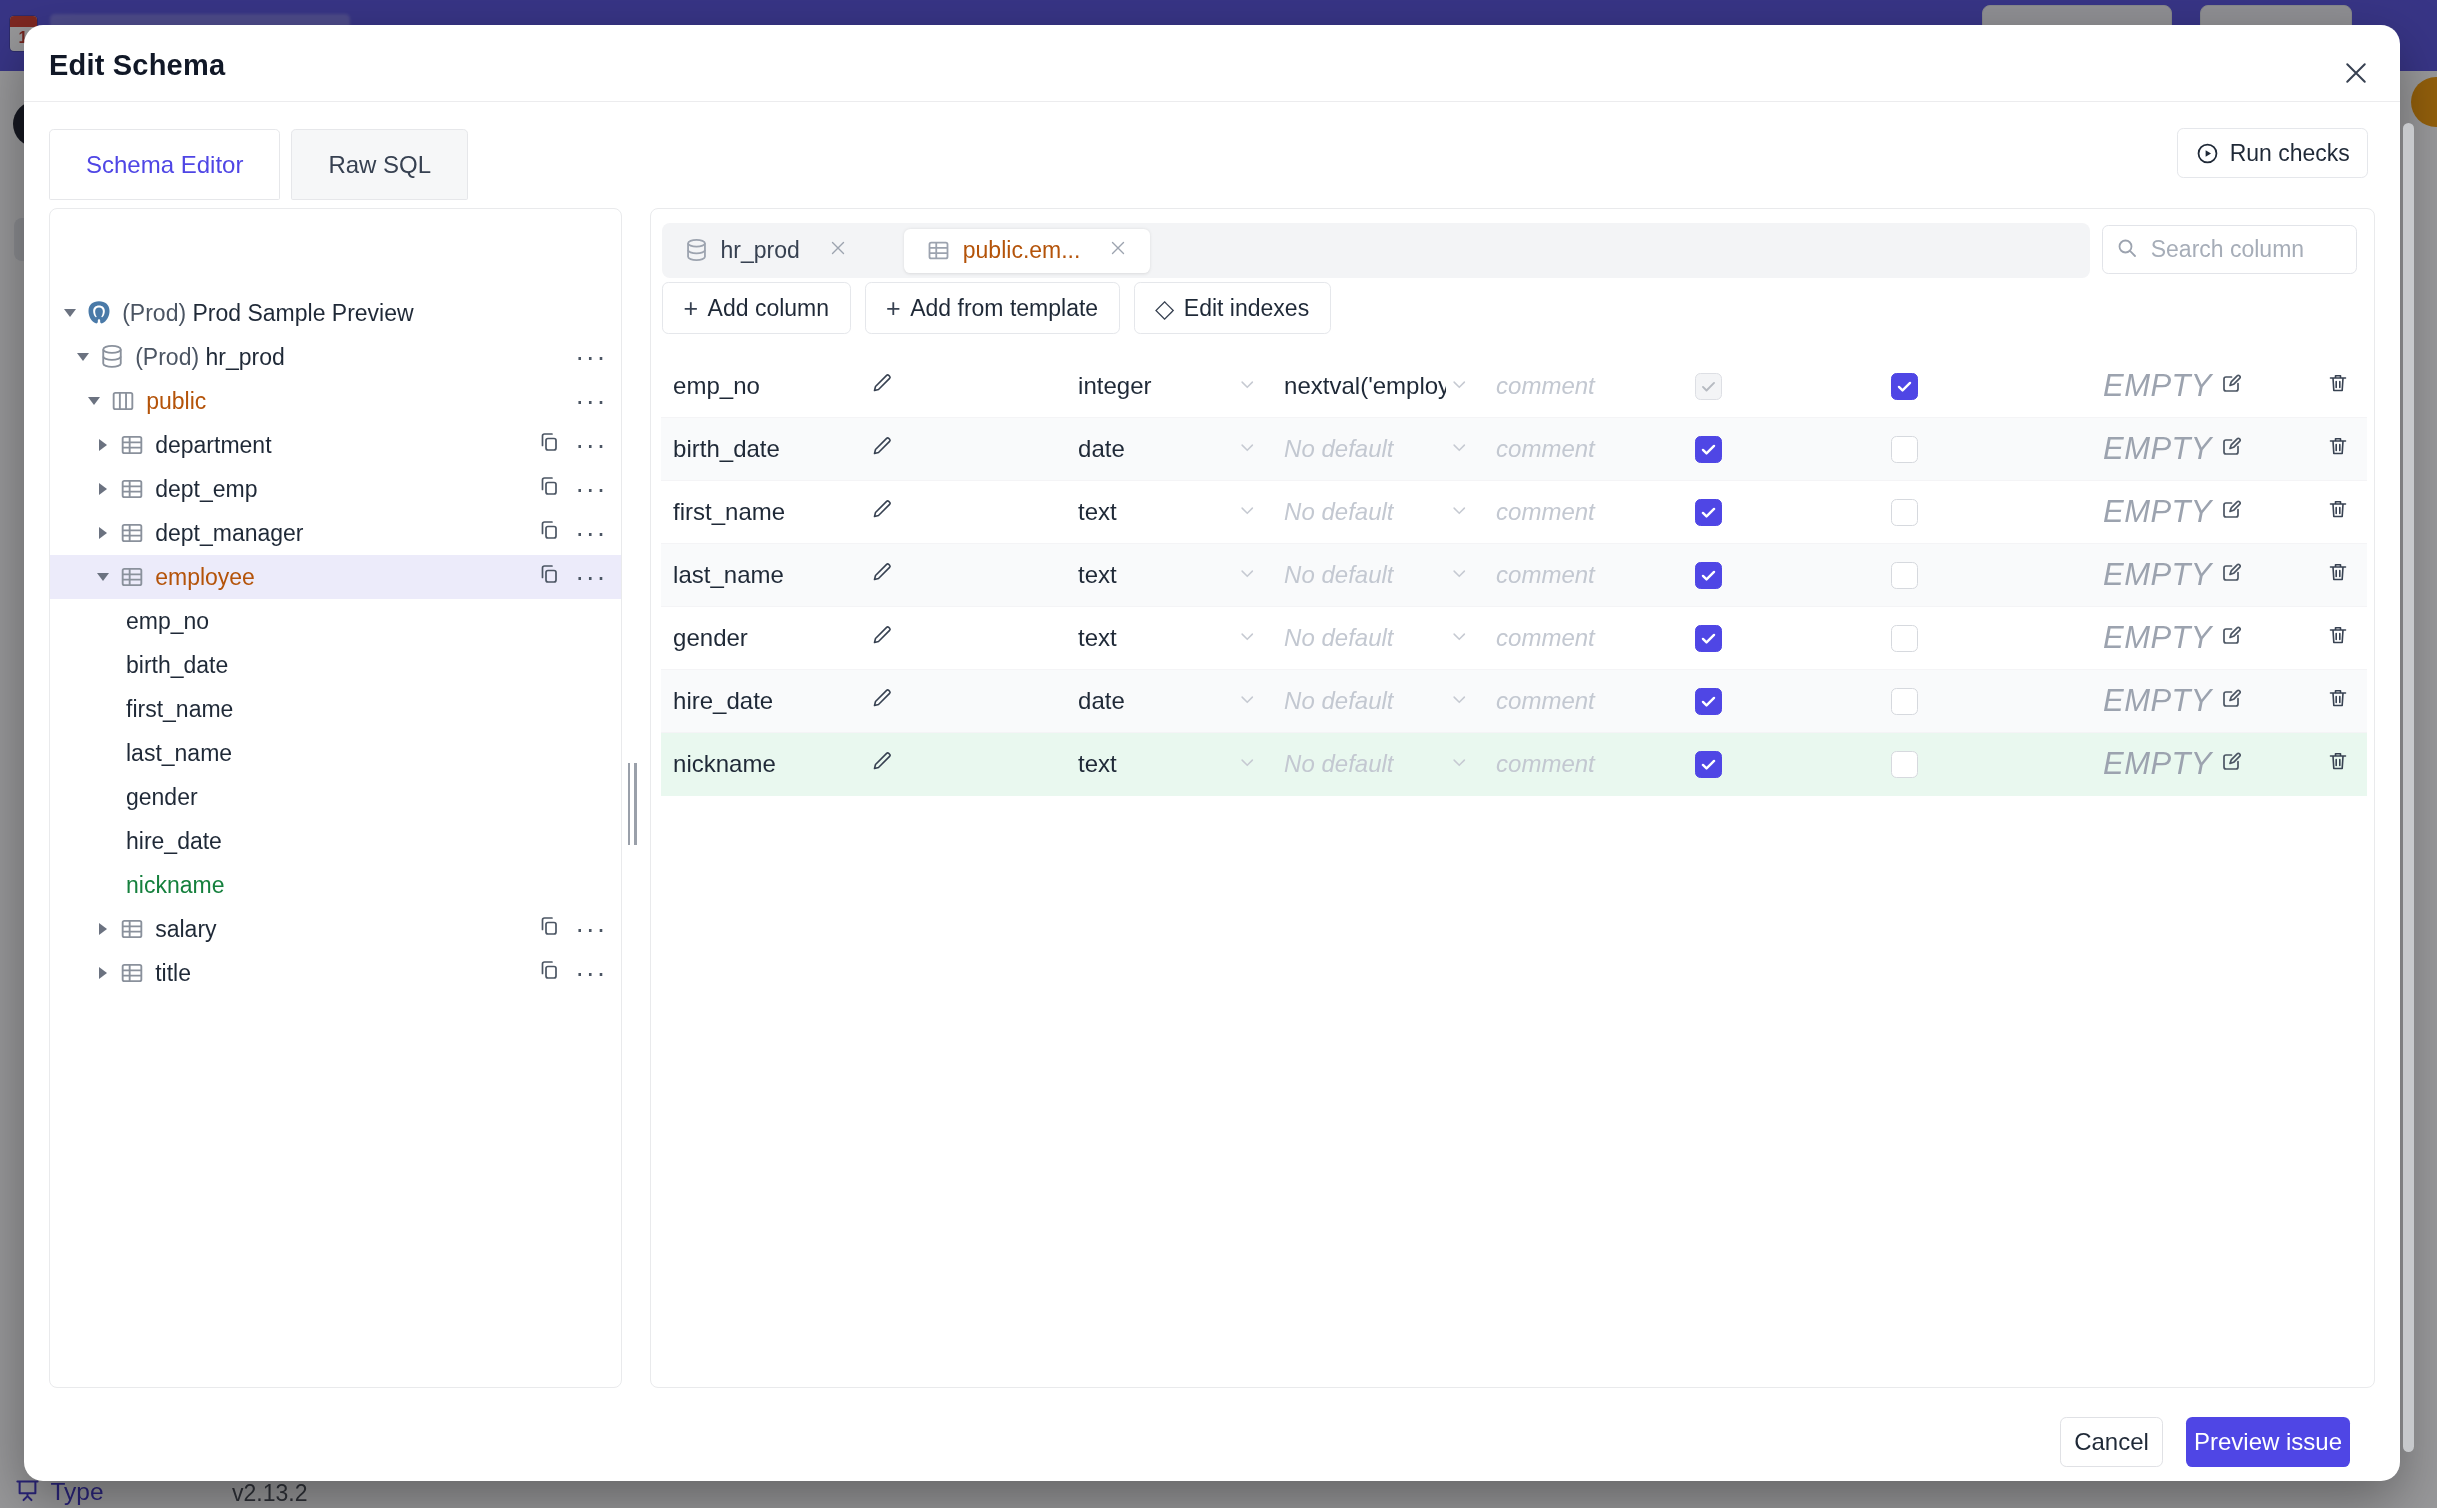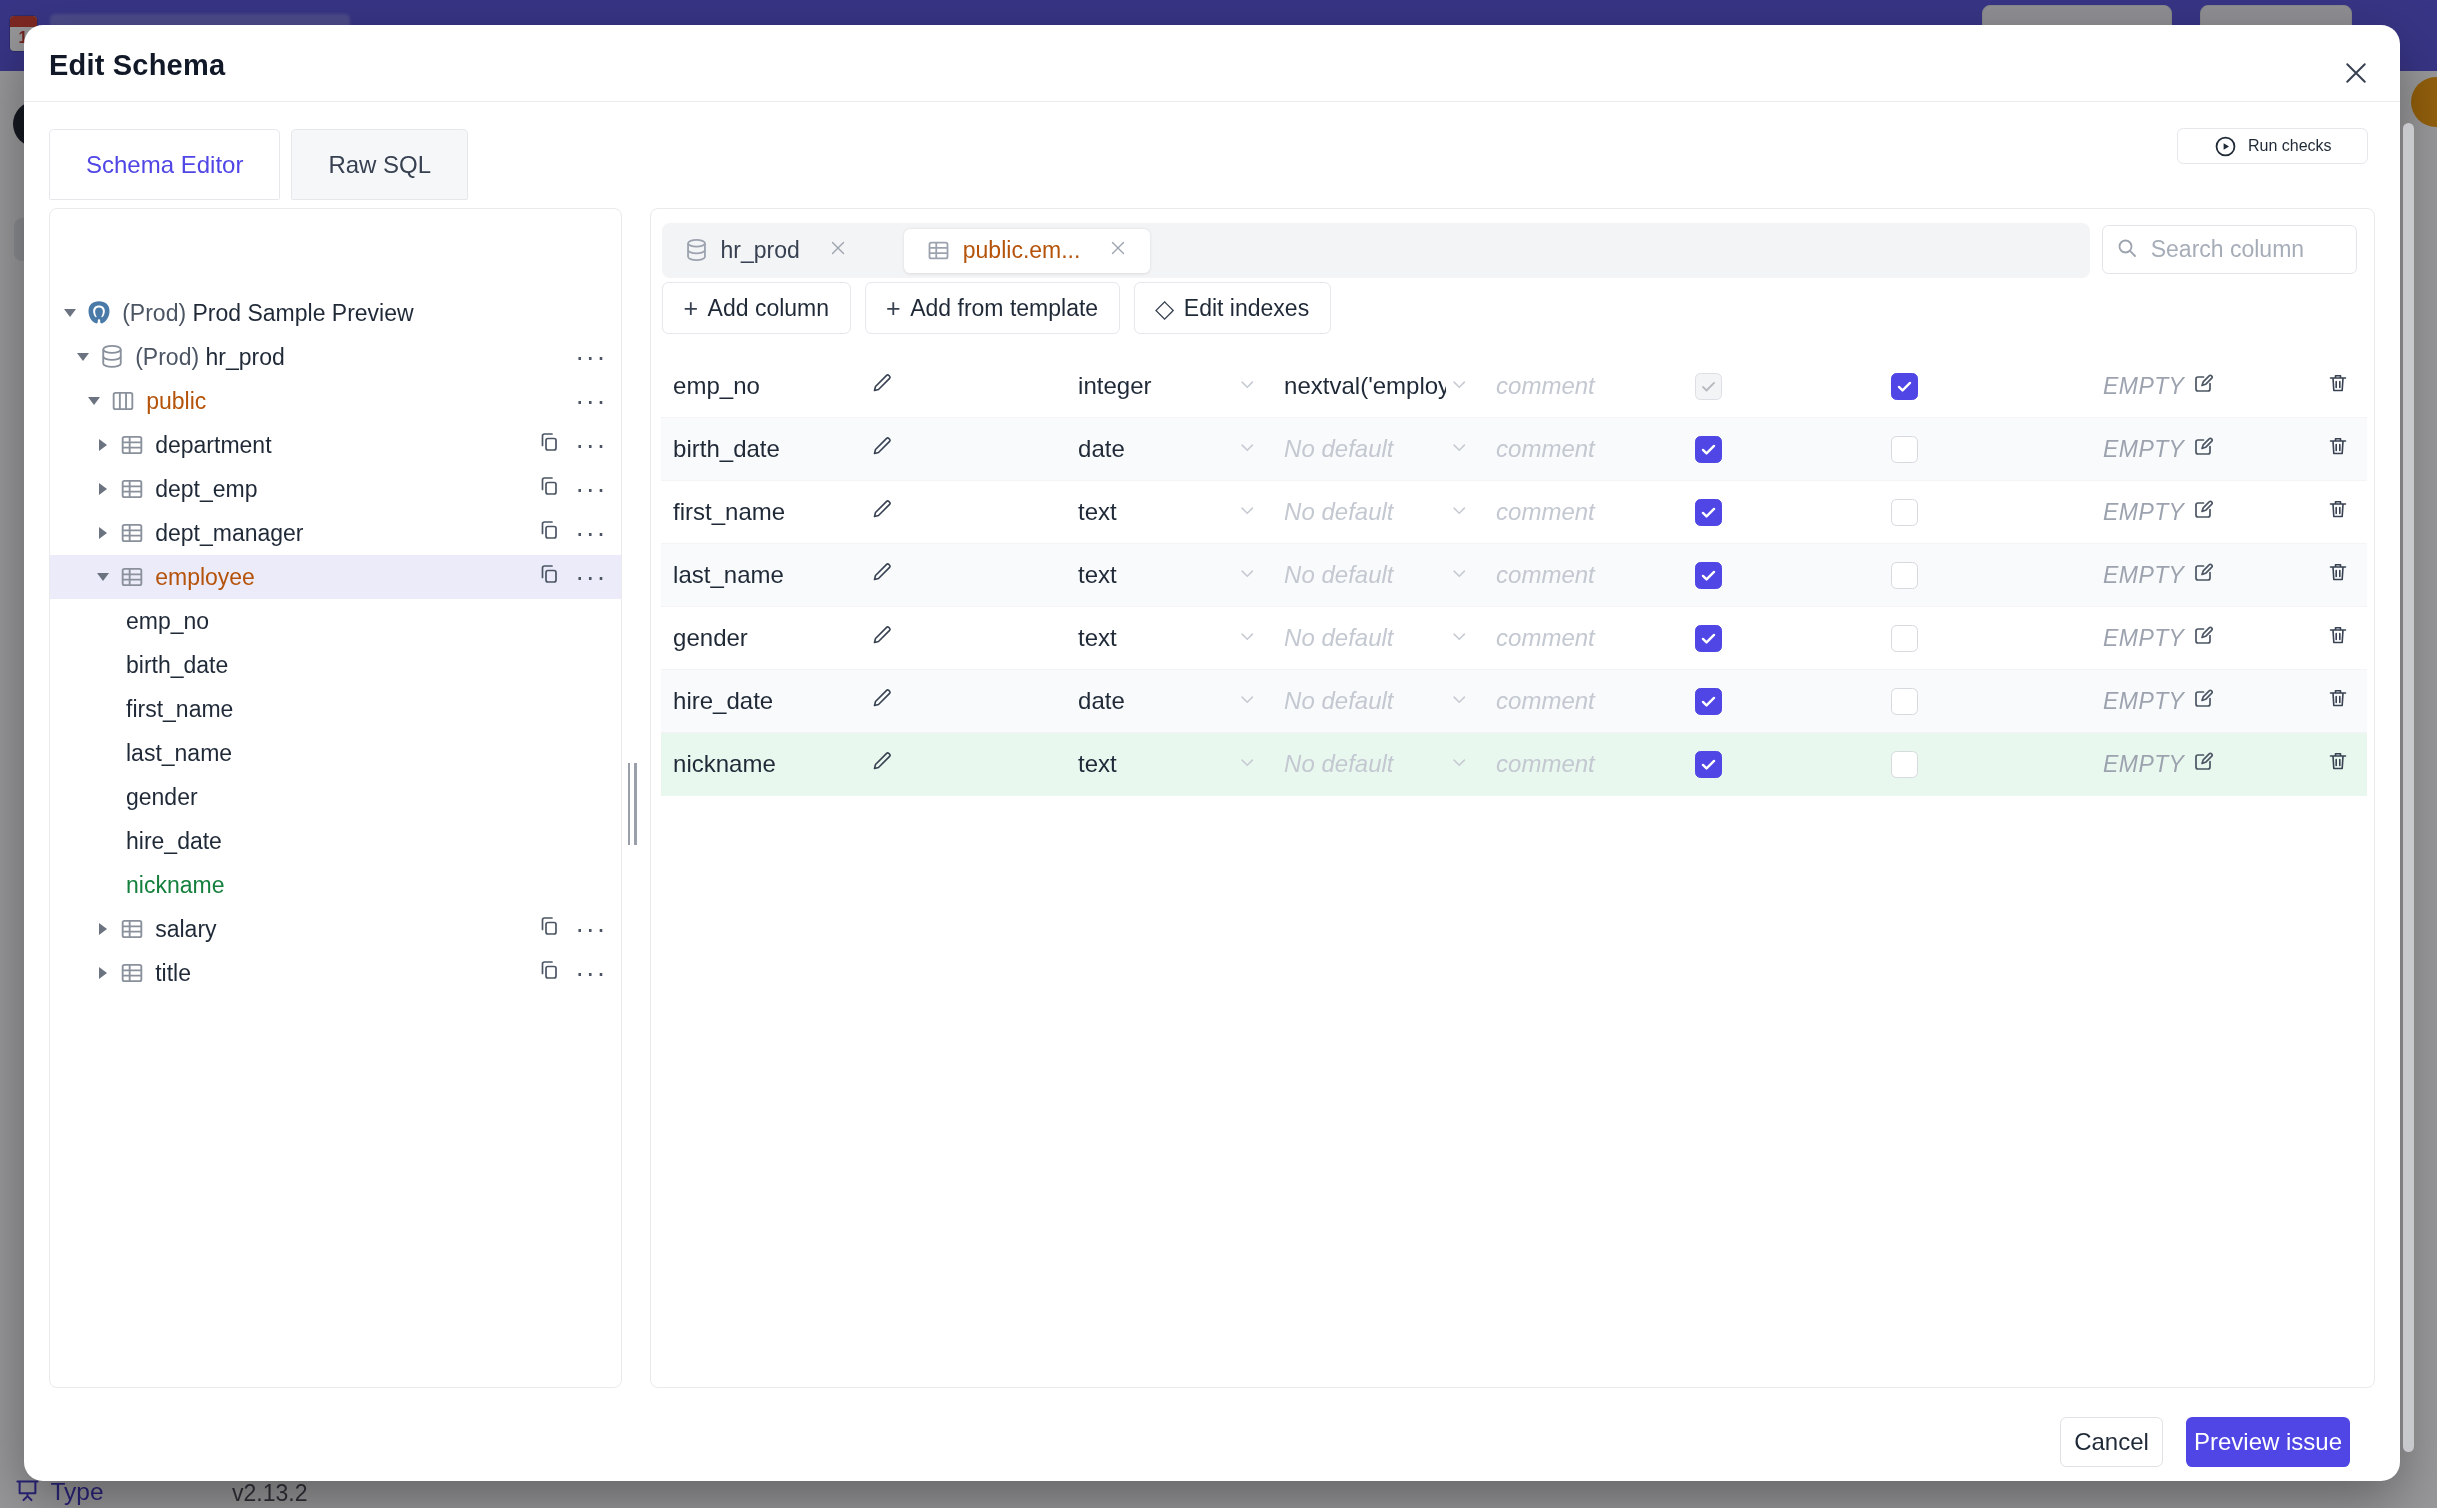--- a/index.html
+++ b/index.html
@@ -28,23 +28,23 @@
   .modal{position:absolute;left:24px;top:25px;width:2376px;height:1456px;background:#fff;
          border-radius:19px;box-shadow:0 19px 55px rgba(0,0,0,.35);}
   .m-title{position:absolute;left:25px;top:24px;font-size:29px;font-weight:bold;color:#111827;letter-spacing:0.2px;}
   .m-close{position:absolute;right:27px;top:30px;width:35px;height:35px;display:flex;align-items:center;
          justify-content:center;color:#374151;cursor:pointer;}
   .m-div{position:absolute;left:0;right:0;top:76px;height:0.8px;background:#ececee;}
   .tabs{position:absolute;left:25px;top:104px;height:71px;display:flex;gap:11px;}
   .tab{box-sizing:border-box;border:0.8px solid #e6e7ea;border-radius:4.7px 4.7px 1.6px 1.6px;display:flex;
        align-items:center;justify-content:center;padding:0 36px;font-size:24px;background:#f6f7f8;color:#374151;cursor:pointer;}
   .tab.active{background:#fff;color:#4f46e5;}
-  .run-checks{position:absolute;right:32px;top:103px;width:191px;height:36px;border:0.8px solid #e5e7eb;
+  .run-checks{position:absolute;right:32px;top:103px;width:191px;height:50px;border:0.8px solid #e5e7eb;
        border-radius:6.3px;background:#fff;display:flex;align-items:center;justify-content:center;gap:9.5px;
-       font-size:16px;color:#1f2937;box-sizing:border-box;cursor:pointer;}
+       font-size:23px;color:#1f2937;box-sizing:border-box;cursor:pointer;}
   
   .panel-left{position:absolute;left:25px;top:183px;width:573px;height:1180px;border:0.8px solid #e9eaec;
        border-radius:8px;box-sizing:border-box;overflow:hidden;}
   .search-wrap{position:absolute;display:flex;align-items:center;gap:9.5px;border:0.8px solid #e2e4e9;
        border-radius:6.3px;background:#fff;padding:0 12.6px;box-sizing:border-box;color:#9ca3af;}
   .search-wrap input{border:none;outline:none;font-size:23px;flex:1;min-width:0;color:#1f2937;
        font-family:"Liberation Sans",sans-serif;background:transparent;}
   .search-wrap input::placeholder{color:#a6adb8;}
   .sw-db{left:16px;top:16px;width:540px;height:47px;}
   .tree{position:absolute;left:0;right:0;top:82px;bottom:0;}
@@ -93,21 +93,21 @@
   .chev{margin-left:auto;margin-right:14px;color:#c6cad2;flex:none;}
   .chev svg{width:20.5px;height:20.5px;}
   .val-clip{white-space:nowrap;overflow:hidden;max-width:162px;}
   .pencil{color:#374151;cursor:pointer;}
   .pencil svg{width:24px;height:24px;}
   .checkbox{width:27px;height:27px;border-radius:5.5px;border:1.6px solid #d6d9de;background:#fff;box-sizing:border-box;
        display:flex;align-items:center;justify-content:center;cursor:pointer;}
   .checkbox svg{width:19px;height:19px;}
   .checkbox.checked{background:#4f46e5;border-color:#4f46e5;}
   .checkbox.disabled{background:#f3f4f6;border-color:#dddfe4;cursor:default;}
-  .fk-val{color:#9ca3af;font-style:italic;font-size:23px;letter-spacing:0.4px;}
+  .fk-val{color:#9ca3af;font-style:italic;font-size:31px;letter-spacing:0.4px;}
   .fk-edit{color:#4b5563;margin-left:8px;cursor:pointer;}
   .fk-edit svg{width:24px;height:24px;}
   .trash{color:#374151;cursor:pointer;margin:0 auto;}
   .trash svg{width:24px;height:24px;}
   
   .btn{position:absolute;height:50px;border-radius:6.3px;display:flex;align-items:center;justify-content:center;
        font-size:24px;box-sizing:border-box;cursor:pointer;}
   .btn-cancel{left:2036px;top:1392px;width:103px;background:#fff;border:0.8px solid #e0e1e5;color:#1f2937;}
   .btn-primary{left:2162px;top:1392px;width:164px;background:#4f46e5;color:#fff;border:none;}
   

